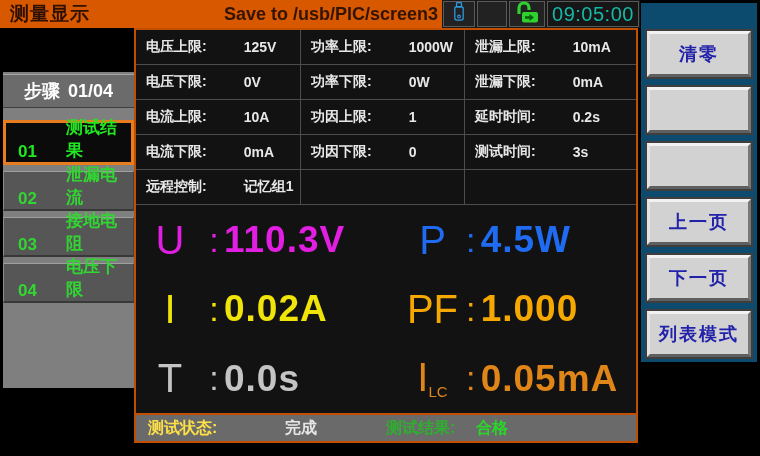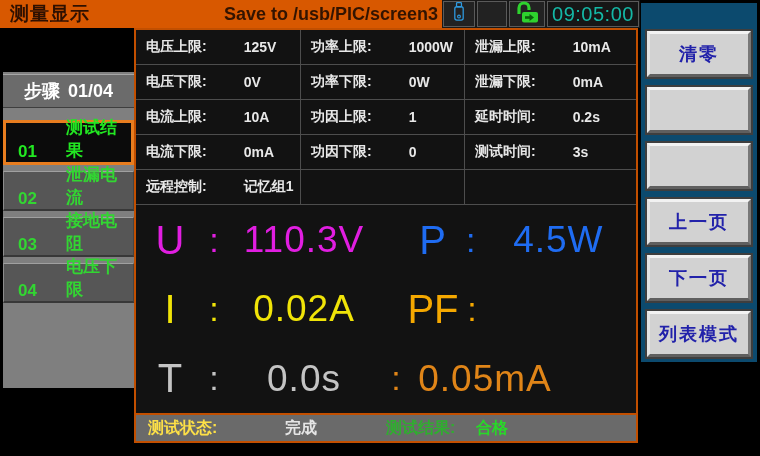--- a/index.html
+++ b/index.html
@@ -78,21 +78,21 @@
   }
   .p-cell:last-child{border-right:none;}
   .p-val{margin-left:13px;}
   
   .readouts{flex:1;display:flex;flex-direction:column;}
   .ro-row{flex:1;display:flex;align-items:center;}
   .ro-group{width:50%;display:flex;align-items:center;}
   .ro-sym{width:68px;text-align:center;font-size:40px;line-height:1;}
   .ro-sym .sub{font-size:15px;vertical-align:-6px;letter-spacing:0;}
   .ro-colon{width:20px;text-align:center;font-size:34px;line-height:1;}
-  .ro-val{width:160px;text-align:center;font-size:37px;line-height:1;letter-spacing:1px;}
+  .ro-val{width:160px;text-align:left;font-size:37px;line-height:1;letter-spacing:1px;font-weight:bold;}
   .ro-group.right .ro-sym{width:58px;margin-left:18px;}
   .ro-group.right .ro-val{width:158px;}
   .c-u{color:#e11ee1;}.c-p{color:#1f6cf2;}.c-i{color:#f0e408;}
   .c-pf{color:#f5a800;}.c-t{color:#c4c4c4;}.c-ilc{color:#e08518;}
   
   .status-bar{
     height:26px;background:#6a6a6a;border-top:2px solid #c24f00;
     display:flex;align-items:center;font-size:16px;font-weight:bold;
     flex:none;
   }
@@ -262,29 +262,31 @@
     </div>
     <div class="ro-row">
       <div class="ro-group c-i">
         <span class="ro-sym">I</span>
         <span class="ro-colon">:</span>
         <span class="ro-val">0.02A</span>
       </div>
       <div class="ro-group right c-pf">
         <span class="ro-sym">PF</span>
         <span class="ro-colon">:</span>
+        <span class="ro-val">1.000</span>
       </div>
     </div>
     <div class="ro-row">
       <div class="ro-group c-t">
         <span class="ro-sym">T</span>
         <span class="ro-colon">:</span>
         <span class="ro-val">0.0s</span>
       </div>
       <div class="ro-group right c-ilc">
+        <span class="ro-sym"><span>I</span><span class="sub">LC</span></span>
         <span class="ro-colon">:</span>
         <span class="ro-val">0.05mA</span>
       </div>
     </div>
   </div>
 
   <div class="status-bar">
     <span class="st-l1">测试状态:</span>
     <span class="st-v1">完成</span>
     <span class="st-l2">测试结果:</span>

